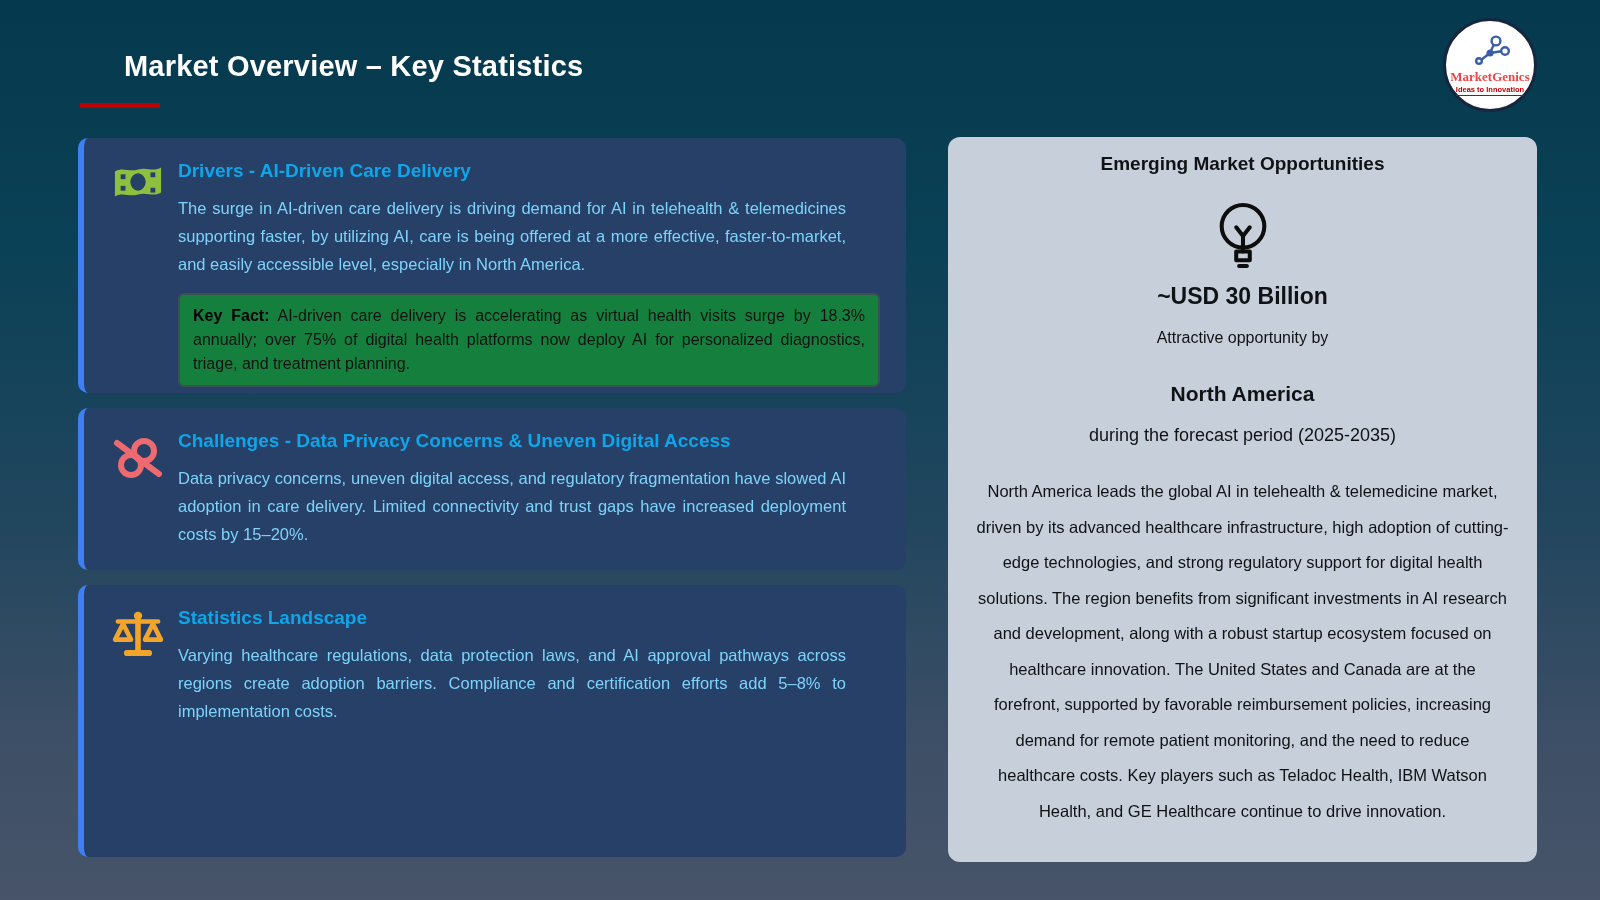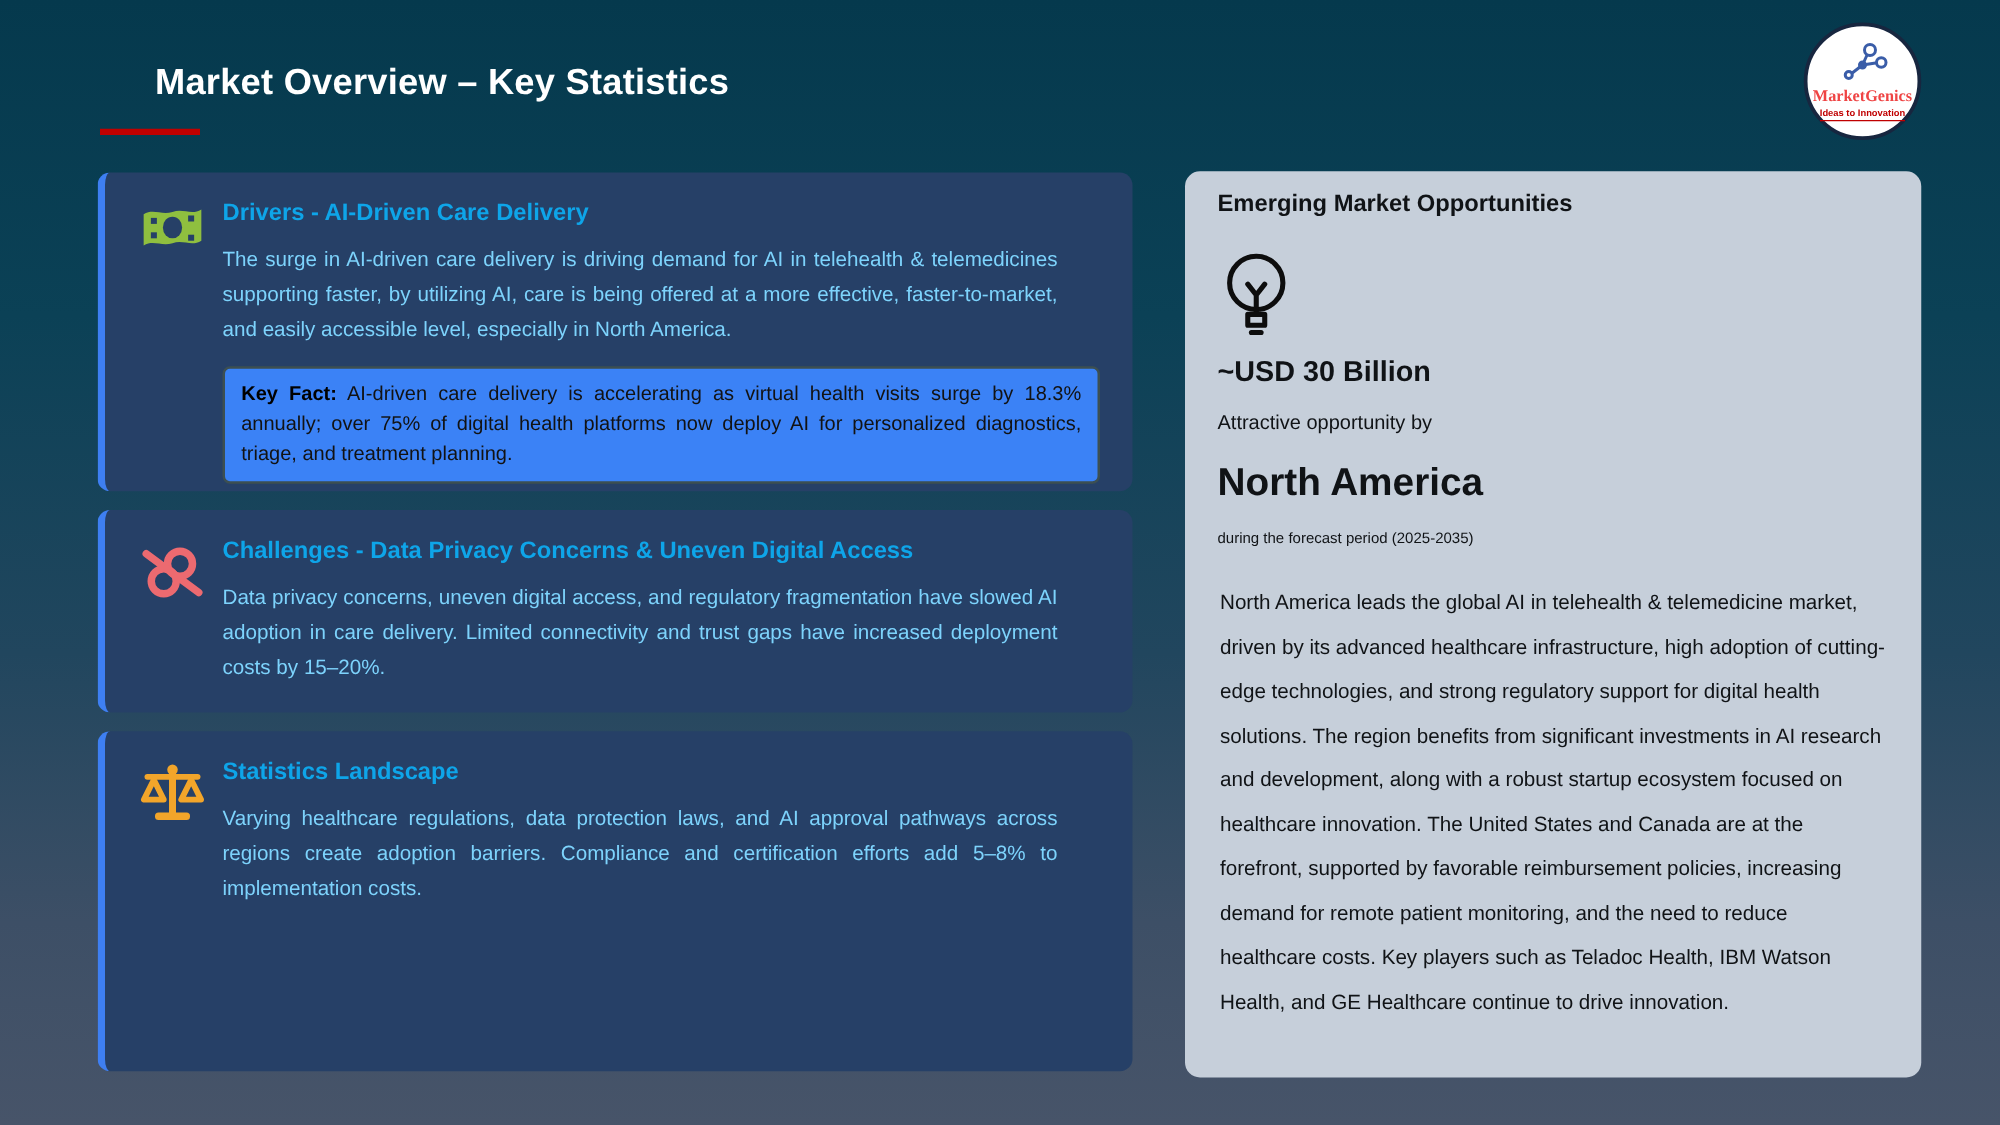--- a/index.html
+++ b/index.html
@@ -19,32 +19,32 @@
 
   .card { position:absolute; left:78px; width:828px; background:#264067;
     border-left:6px solid #3e7ff2; border-radius:10px; padding:22px 26px 18px 94px; }
   .card-1 { top:138px; height:255px; }
   .card-2 { top:408px; height:162px; }
   .card-3 { top:585px; height:272px; }
   .card-icon { position:absolute; left:26px; top:24px; width:56px; height:56px; display:flex; align-items:flex-start; justify-content:center; }
   .card h3 { font-size:19px; font-weight:bold; color:#0ea5e9; margin-bottom:12px; }
   .card .body-text { font-size:16.5px; line-height:28px; color:#7dd3fc; text-align:justify; padding-right:34px; }
 
-  .callout { margin-top:15px; background:#3b82f6; border:2px solid #3c4f52; border-radius:6px;
+  .callout { margin-top:15px; background:#15803d; border:2px solid #3c4f52; border-radius:6px;
     padding:9px 13px; color:#121212; font-size:16px; line-height:24px; text-align:justify; }
   .callout b { color:#000; }
 
   .panel { position:absolute; left:948px; top:137px; width:589px; height:725px;
-    background:#c6cfda; border-radius:12px; color:#101316; padding:16px 26px; }
+    background:#c6cfda; border-radius:12px; color:#101316; text-align:center; padding:16px 26px; }
   .panel h2 { font-size:19px; font-weight:bold; }
   .bulb-wrap { margin-top:24px; }
   .panel .value { font-size:23px; font-weight:bold; margin-top:4px; }
   .panel .subtitle { font-size:16px; margin-top:19px; }
-  .panel .region { font-size:31px; font-weight:bold; margin-top:20px; }
-  .panel .period { font-size:12px; margin-top:19px; }
+  .panel .region { font-size:21px; font-weight:bold; margin-top:35px; }
+  .panel .period { font-size:18px; margin-top:19px; }
   .panel .description { font-size:16.5px; line-height:35.5px; margin-top:28px; padding:0 2px; }
 </style>
 </head>
 <body>
 
 <h1 class="slide-title">Market Overview – Key Statistics</h1>
 <div class="title-underline"></div>
 
 <div class="logo">
   <span>

